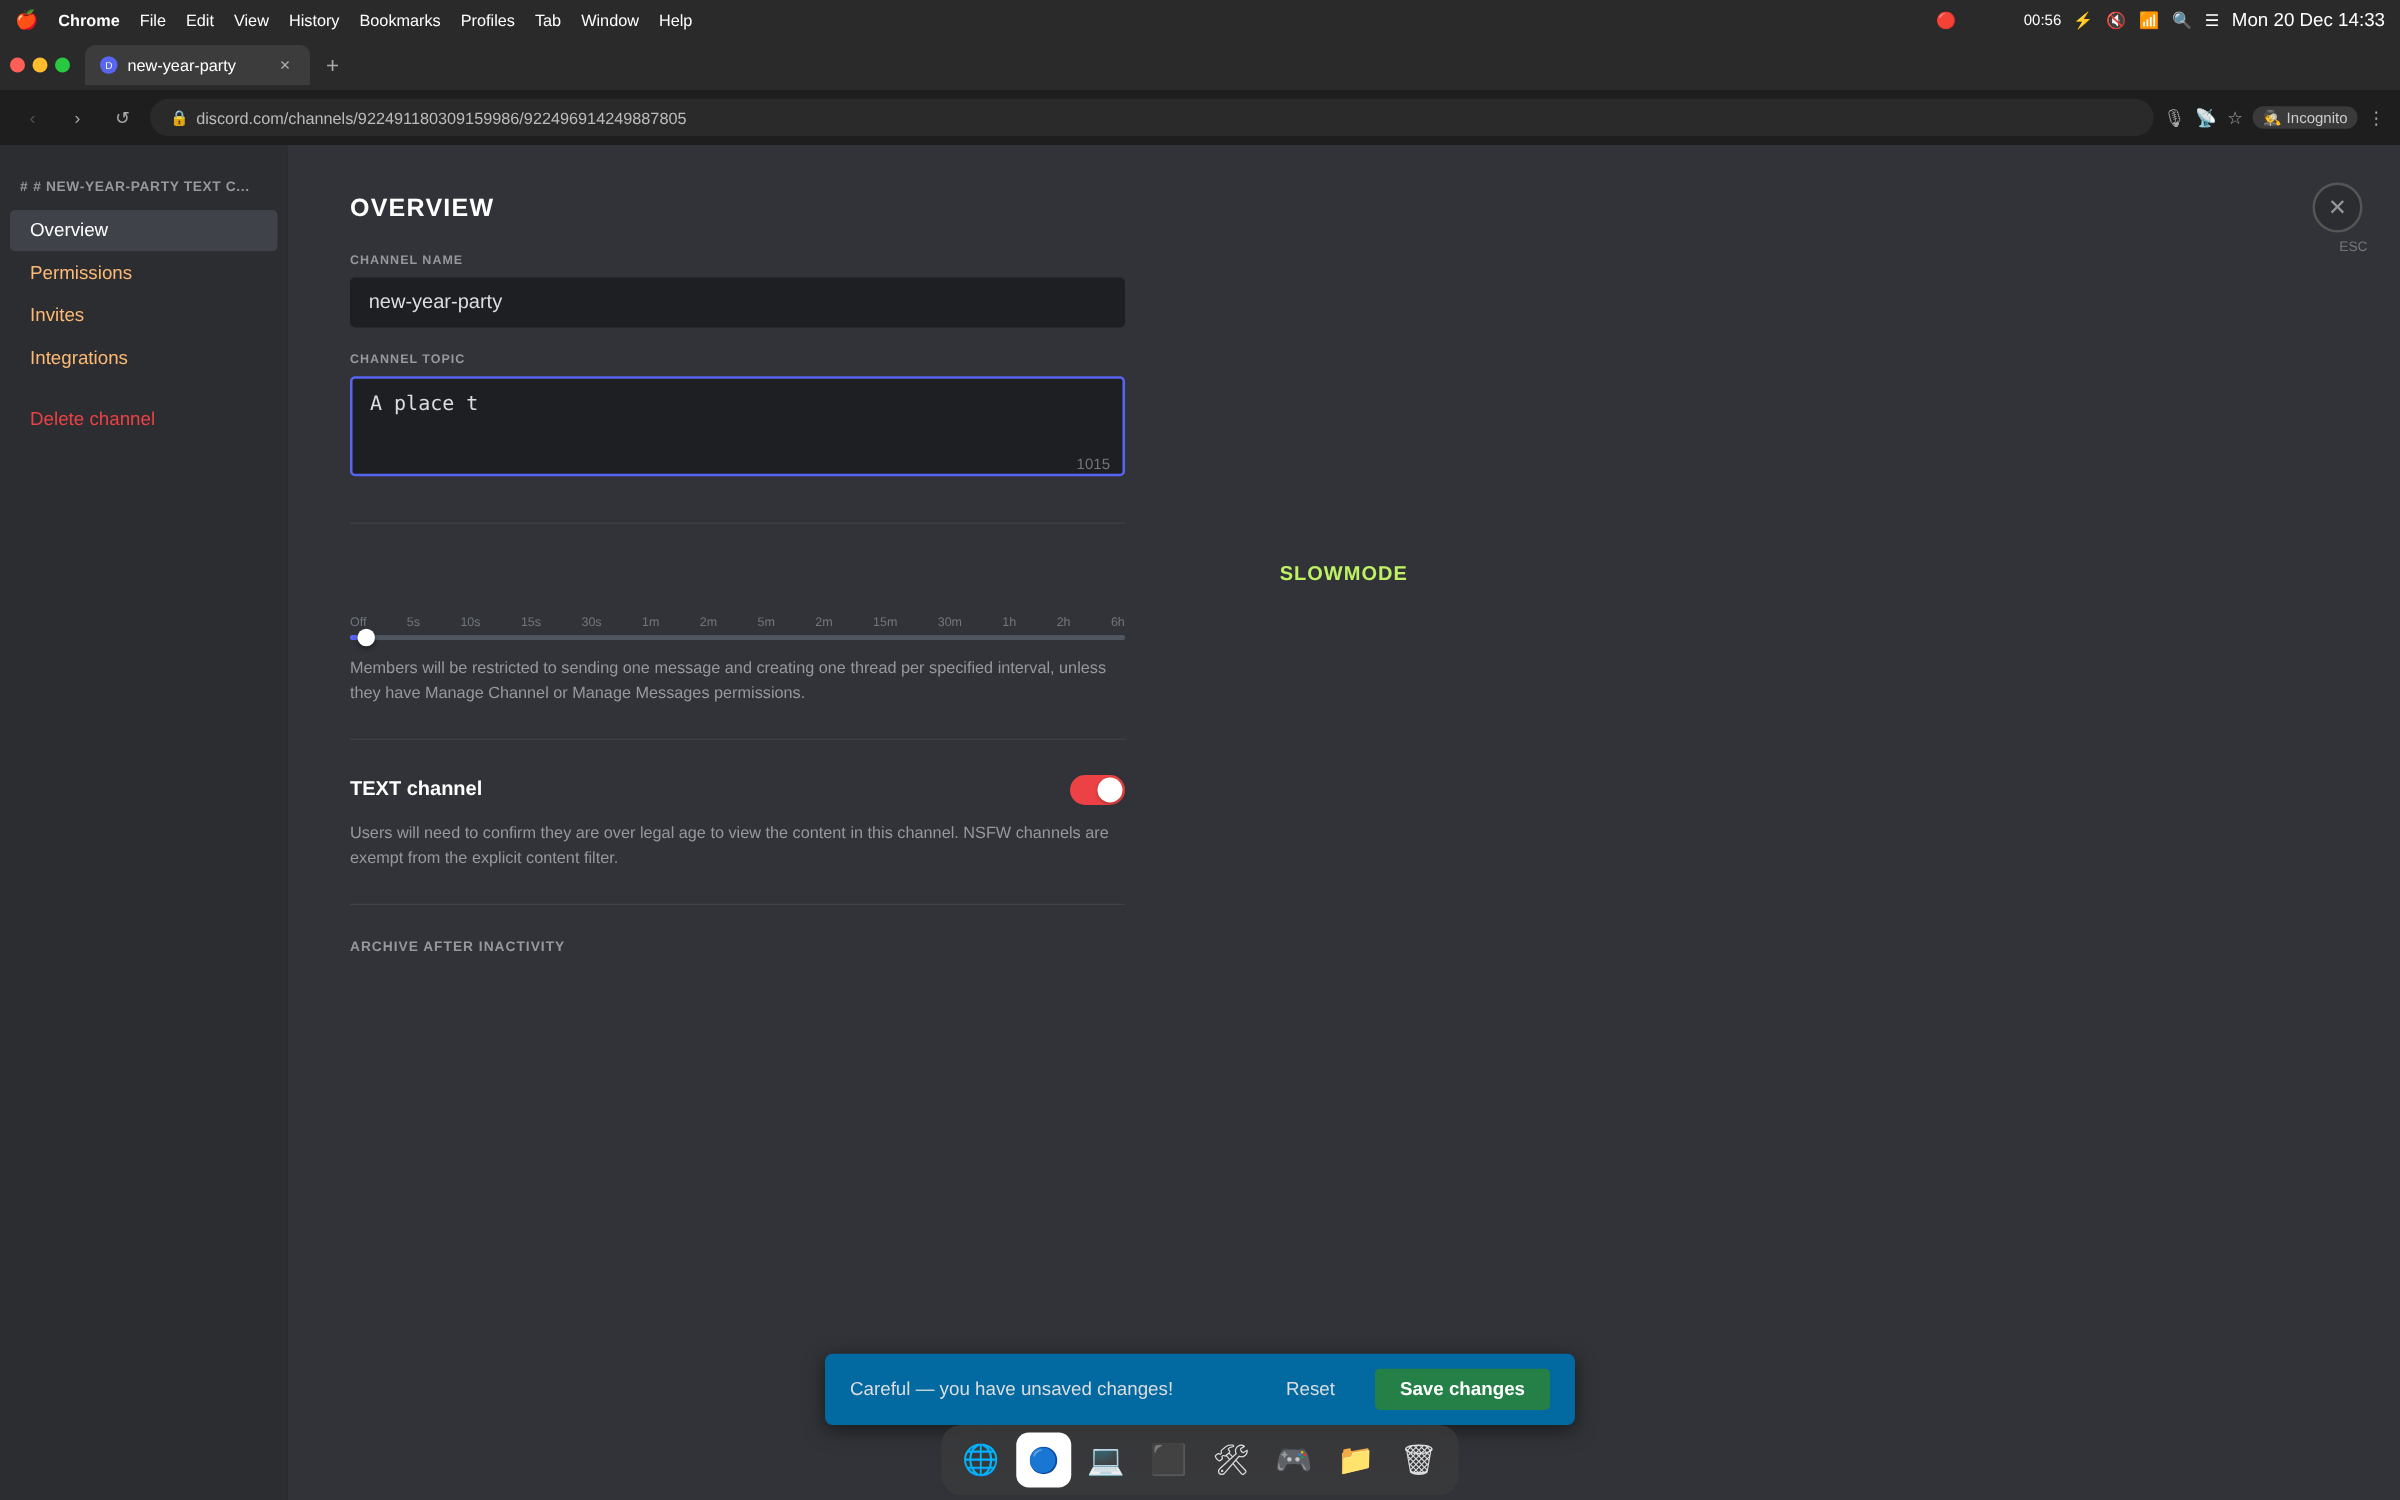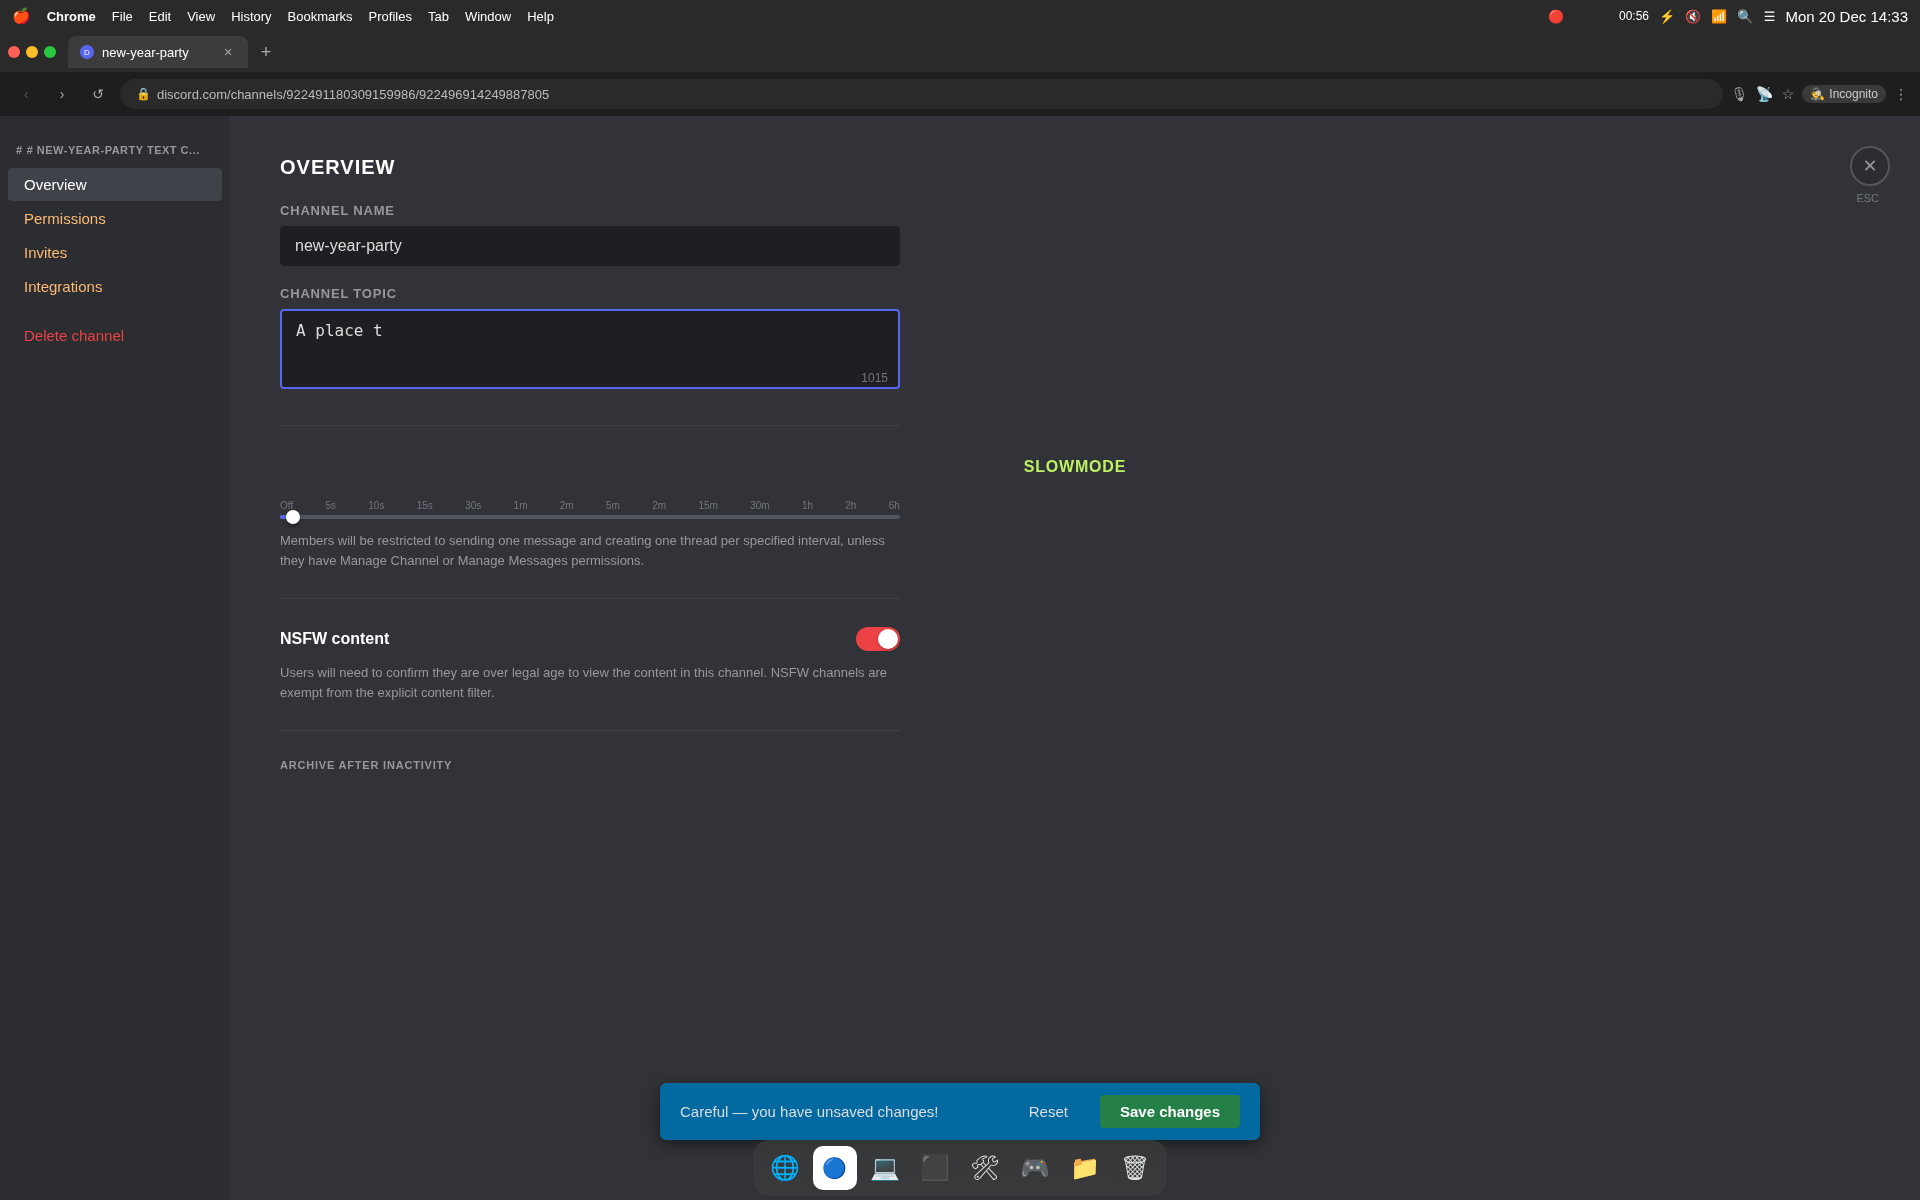--- a/index.html
+++ b/index.html
@@ -145,28 +145,28 @@
       align-items: center;
       justify-content: center;
       cursor: pointer;
       font-size: 18px;
       color: #96989d;
       border: 2px solid #555;
     }
     .esc-label {
       position: absolute;
       top: 76px;
-      right: 41px;
+      right: 26px;
       font-size: 11px;
       color: #72767d;
       text-align: center;
     }
 
     .field-label {
-      font-size: 13px;
+      font-size: 10px;
       font-weight: 700;
       color: #96989d;
       text-transform: uppercase;
       letter-spacing: 0.8px;
       margin-bottom: 8px;
       margin-top: 20px;
     }
 
     .text-input {
       width: 620px;
@@ -517,21 +517,21 @@
         <div class="slider-thumb"></div>
       </div>
     </div>
 
     <p class="slider-description">Members will be restricted to sending one message and creating one thread per specified interval, unless they have Manage Channel or Manage Messages permissions.</p>
 
     <div class="divider2"></div>
 
     
     <div class="nsfw-row">
-      <span class="nsfw-title">NSFW content</span>
+      <span class="nsfw-title">TEXT channel</span>
       <div class="toggle-btn active">
         <div class="toggle-knob"></div>
       </div>
     </div>
     <p class="nsfw-description">Users will need to confirm they are over legal age to view the content in this channel. NSFW channels are exempt from the explicit content filter.</p>
 
     <div class="divider2"></div>
 
     
     <div class="archive-section-label">ARCHIVE AFTER INACTIVITY</div>

